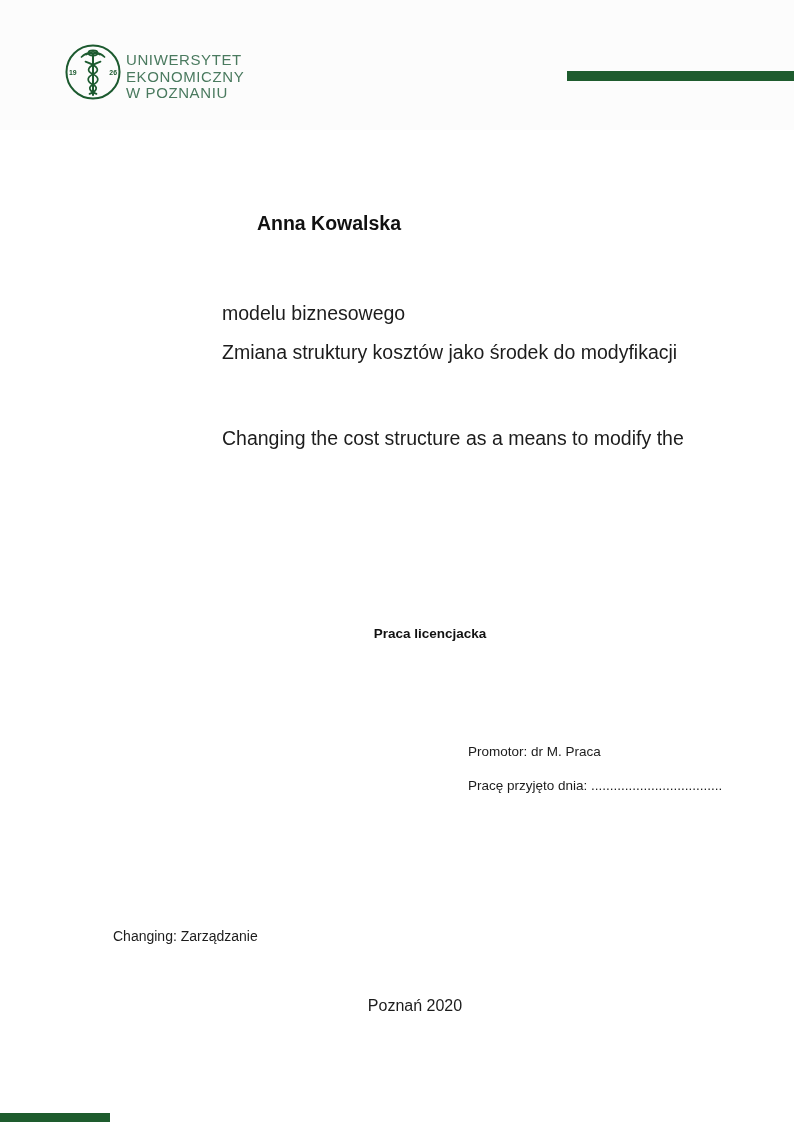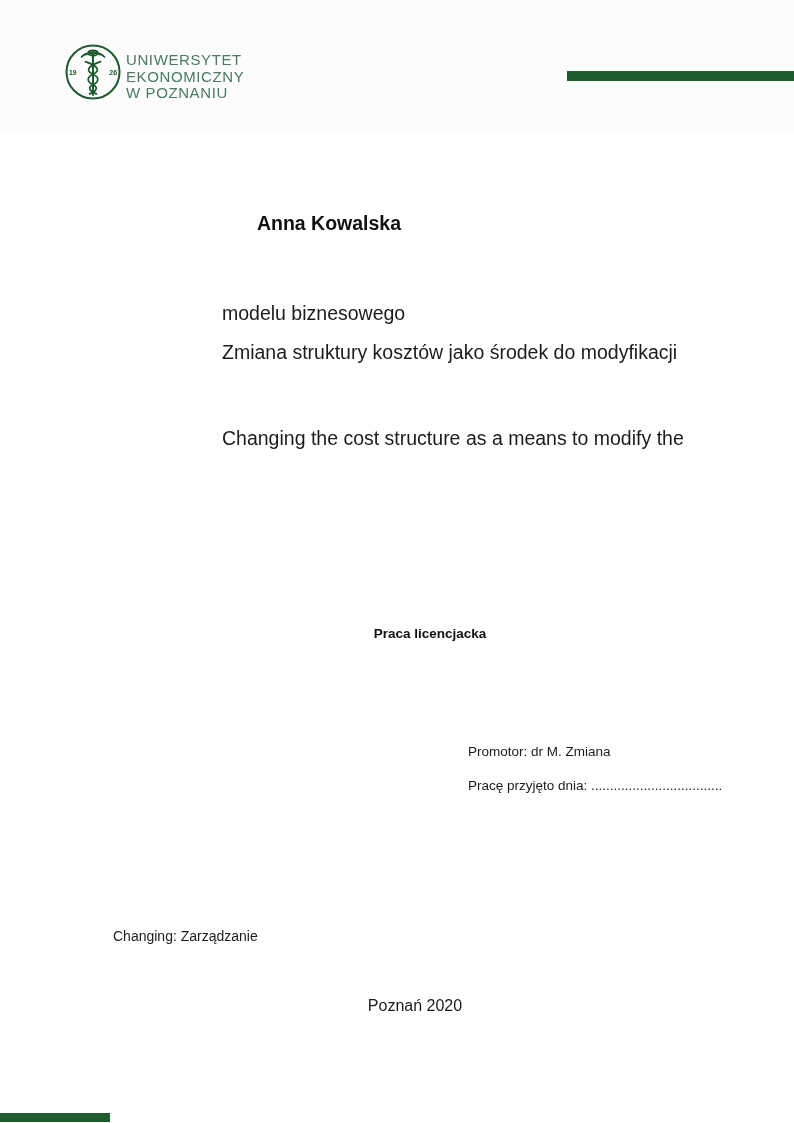--- a/index.html
+++ b/index.html
@@ -108,21 +108,21 @@
   <div>Zmiana struktury kosztów jako środek do modyfikacji</div>
 </div>
 
 <div class="abs title title-en">
   <div>Changing the cost structure as a means to modify the</div>
 </div>
 
 <div class="abs thesis-type">Praca licencjacka</div>
 
 <div class="abs supervisor-block">
-  <div>Promotor: dr M. Zmiana</div>
+  <div>Promotor: dr M. Praca</div>
   <div>Pracę przyjęto dnia: ...................................</div>
 </div>
 
 <div class="abs field-line">Changing: Zarządzanie</div>
 
 <div class="abs city-year">Poznań 2020</div>
 
 <div class="abs accent-bar-bottom"></div>
 
 </body></html>

